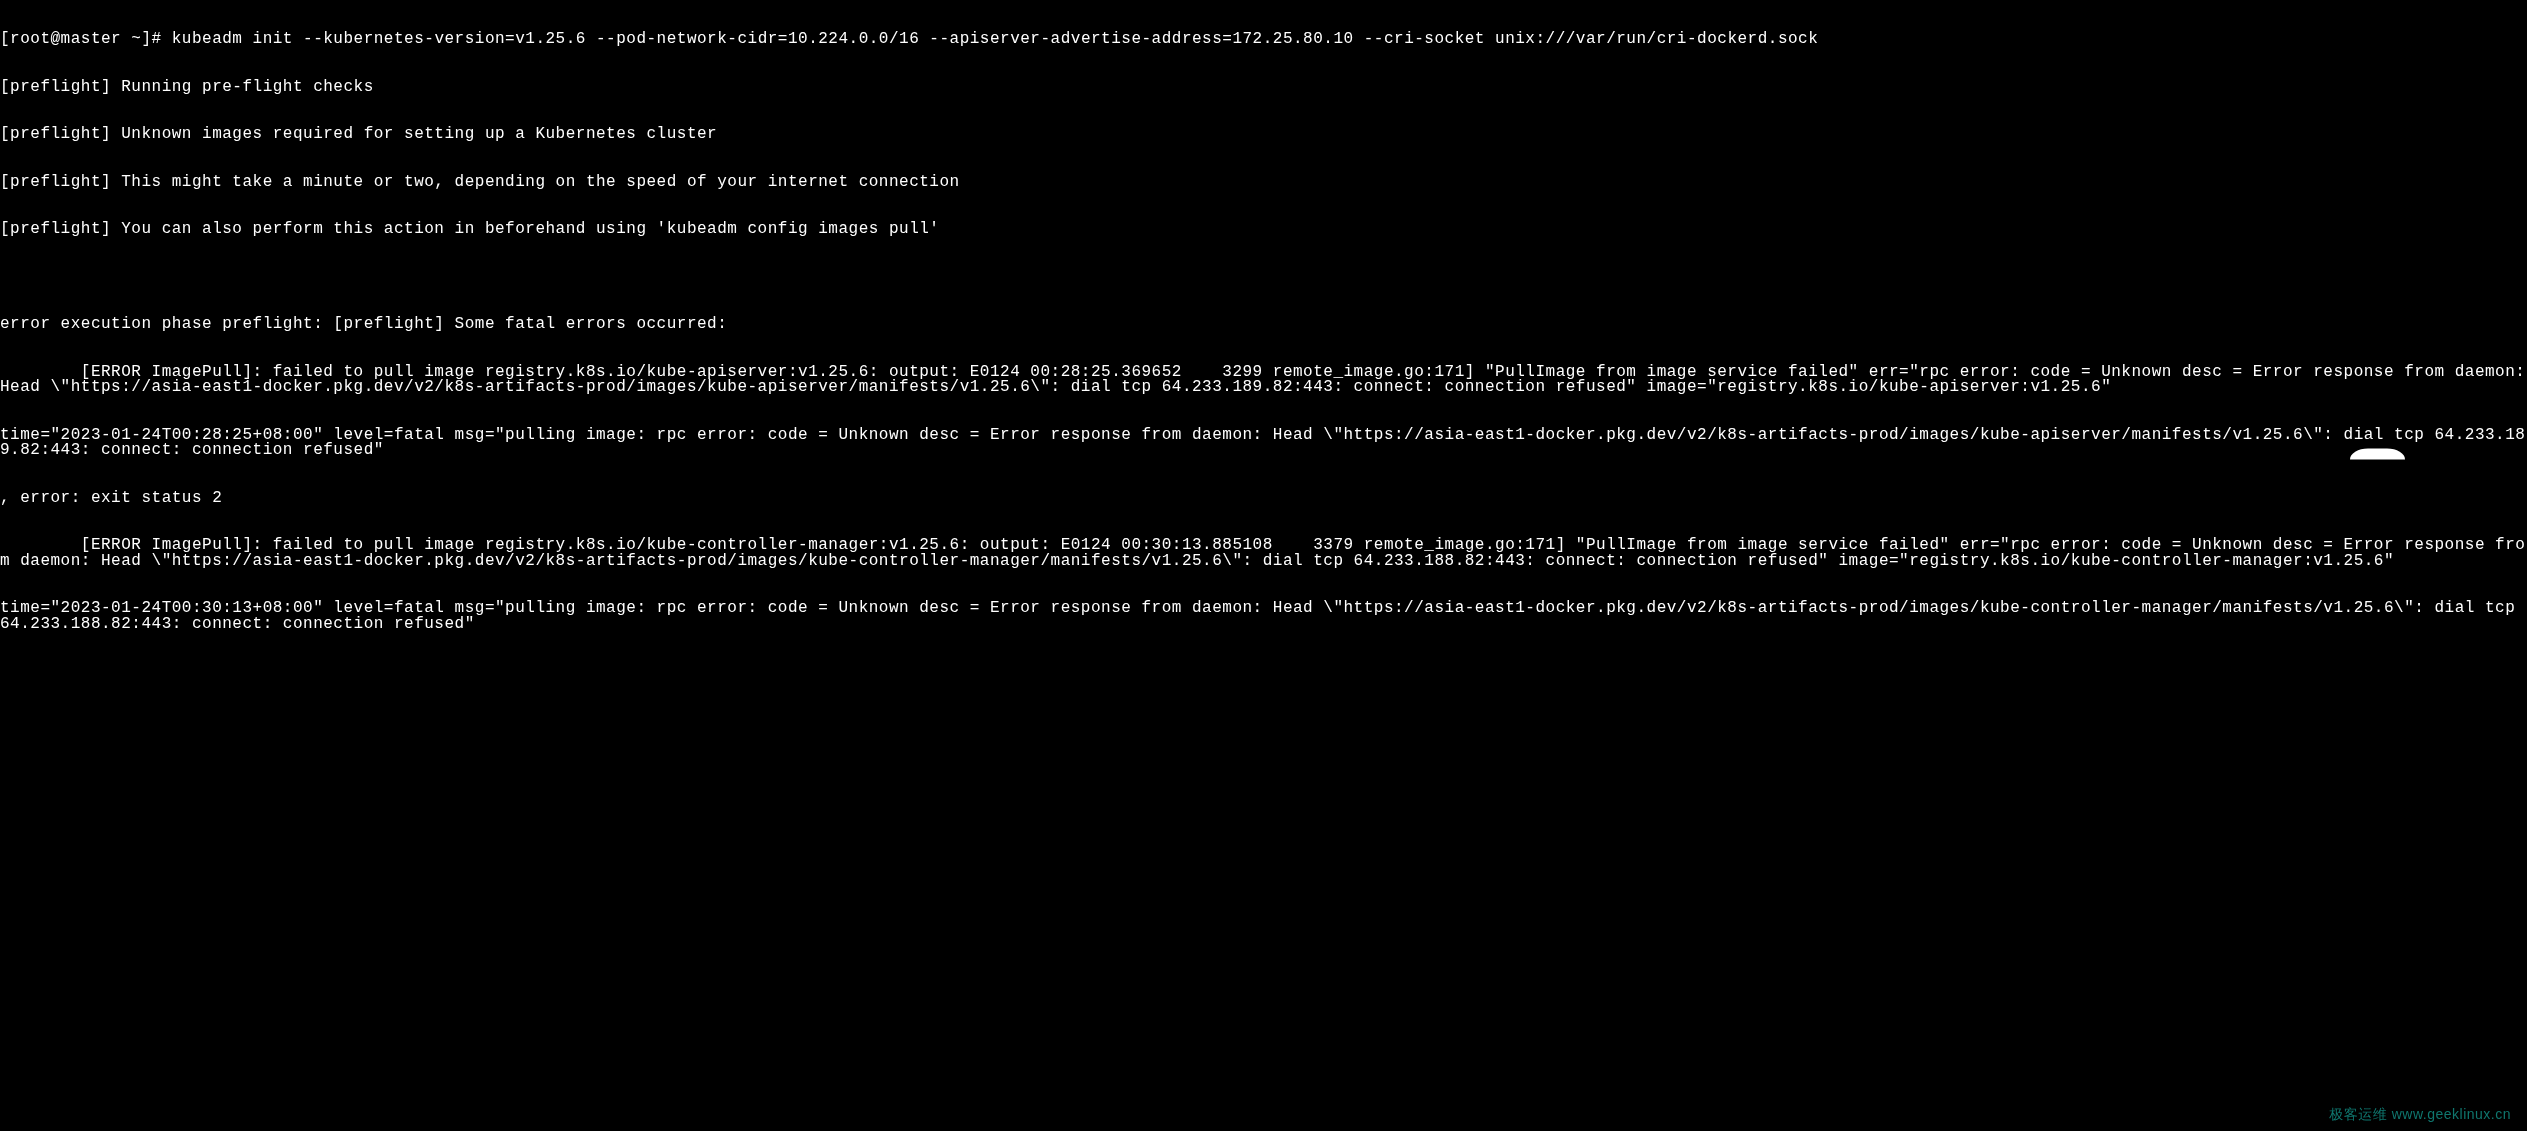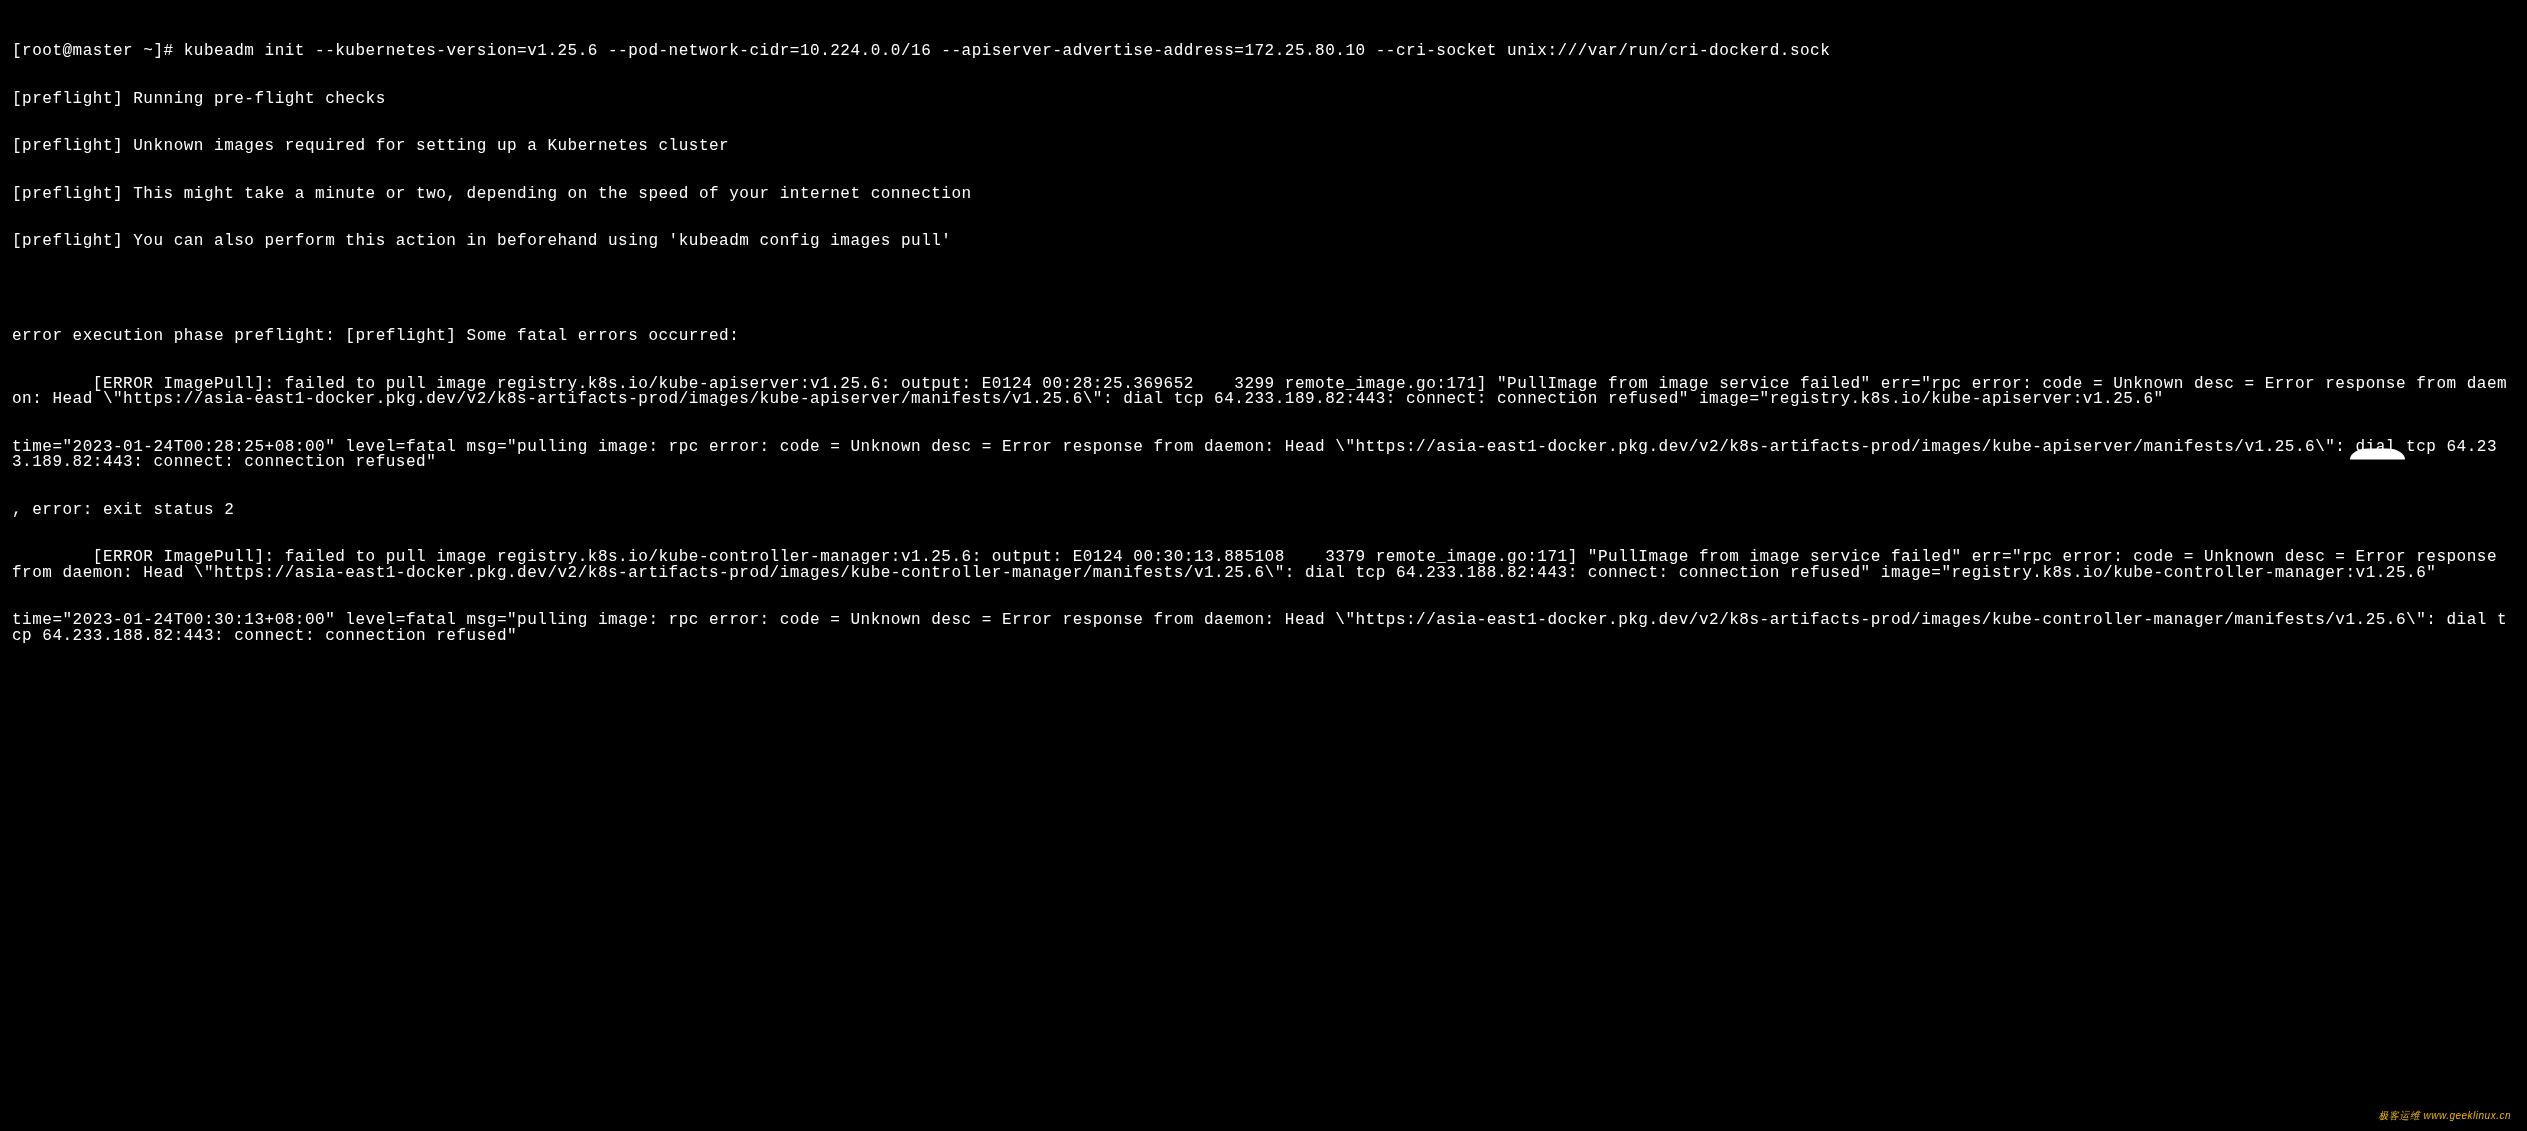--- a/index.html
+++ b/index.html
@@ -16,21 +16,21 @@
       letter-spacing: 0.5px;
       width: 2527px;
       height: 1131px;
       overflow: hidden;
       position: relative;
       padding-top: 0;
     }
     .terminal {
       white-space: pre;
       font-family: inherit;
-      padding: 12px;
+      padding: 0;
       overflow-wrap: break-word;
       word-break: break-all;
       width: 100%;
     }
     .line {
       white-space: pre-wrap;
       word-break: break-all;
       min-height: 15.5px;
       line-height: 15.5px;
     }
@@ -41,25 +41,24 @@
       width: 55px;
       height: 18px;
       background: #ffffff;
       border-radius: 50px 50px 0 0;
       transform: scaleY(0.6);
     }
     .watermark {
       position: absolute;
       bottom: 10px;
       right: 16px;
-      color: #eab308;
-      font-size: 10px;
+      color: #0f766e;
+      font-size: 14px;
       font-family: sans-serif;
       letter-spacing: 0.5px;
-      font-style: italic;
     }
   </style>
 </head>
 <body>
 
 <div class="terminal">
   <div class="line"><span>[root@master ~]#</span> <span>kubeadm init --kubernetes-version=v1.25.6 --pod-network-cidr=10.224.0.0/16 --apiserver-advertise-address=172.25.80.10 --cri-socket unix:///var/run/cri-dockerd.sock</span></div>
   <div class="line">[preflight] Running pre-flight checks</div>
   <div class="line">[preflight] Unknown images required for setting up a Kubernetes cluster</div>
   <div class="line">[preflight] This might take a minute or two, depending on the speed of your internet connection</div>

